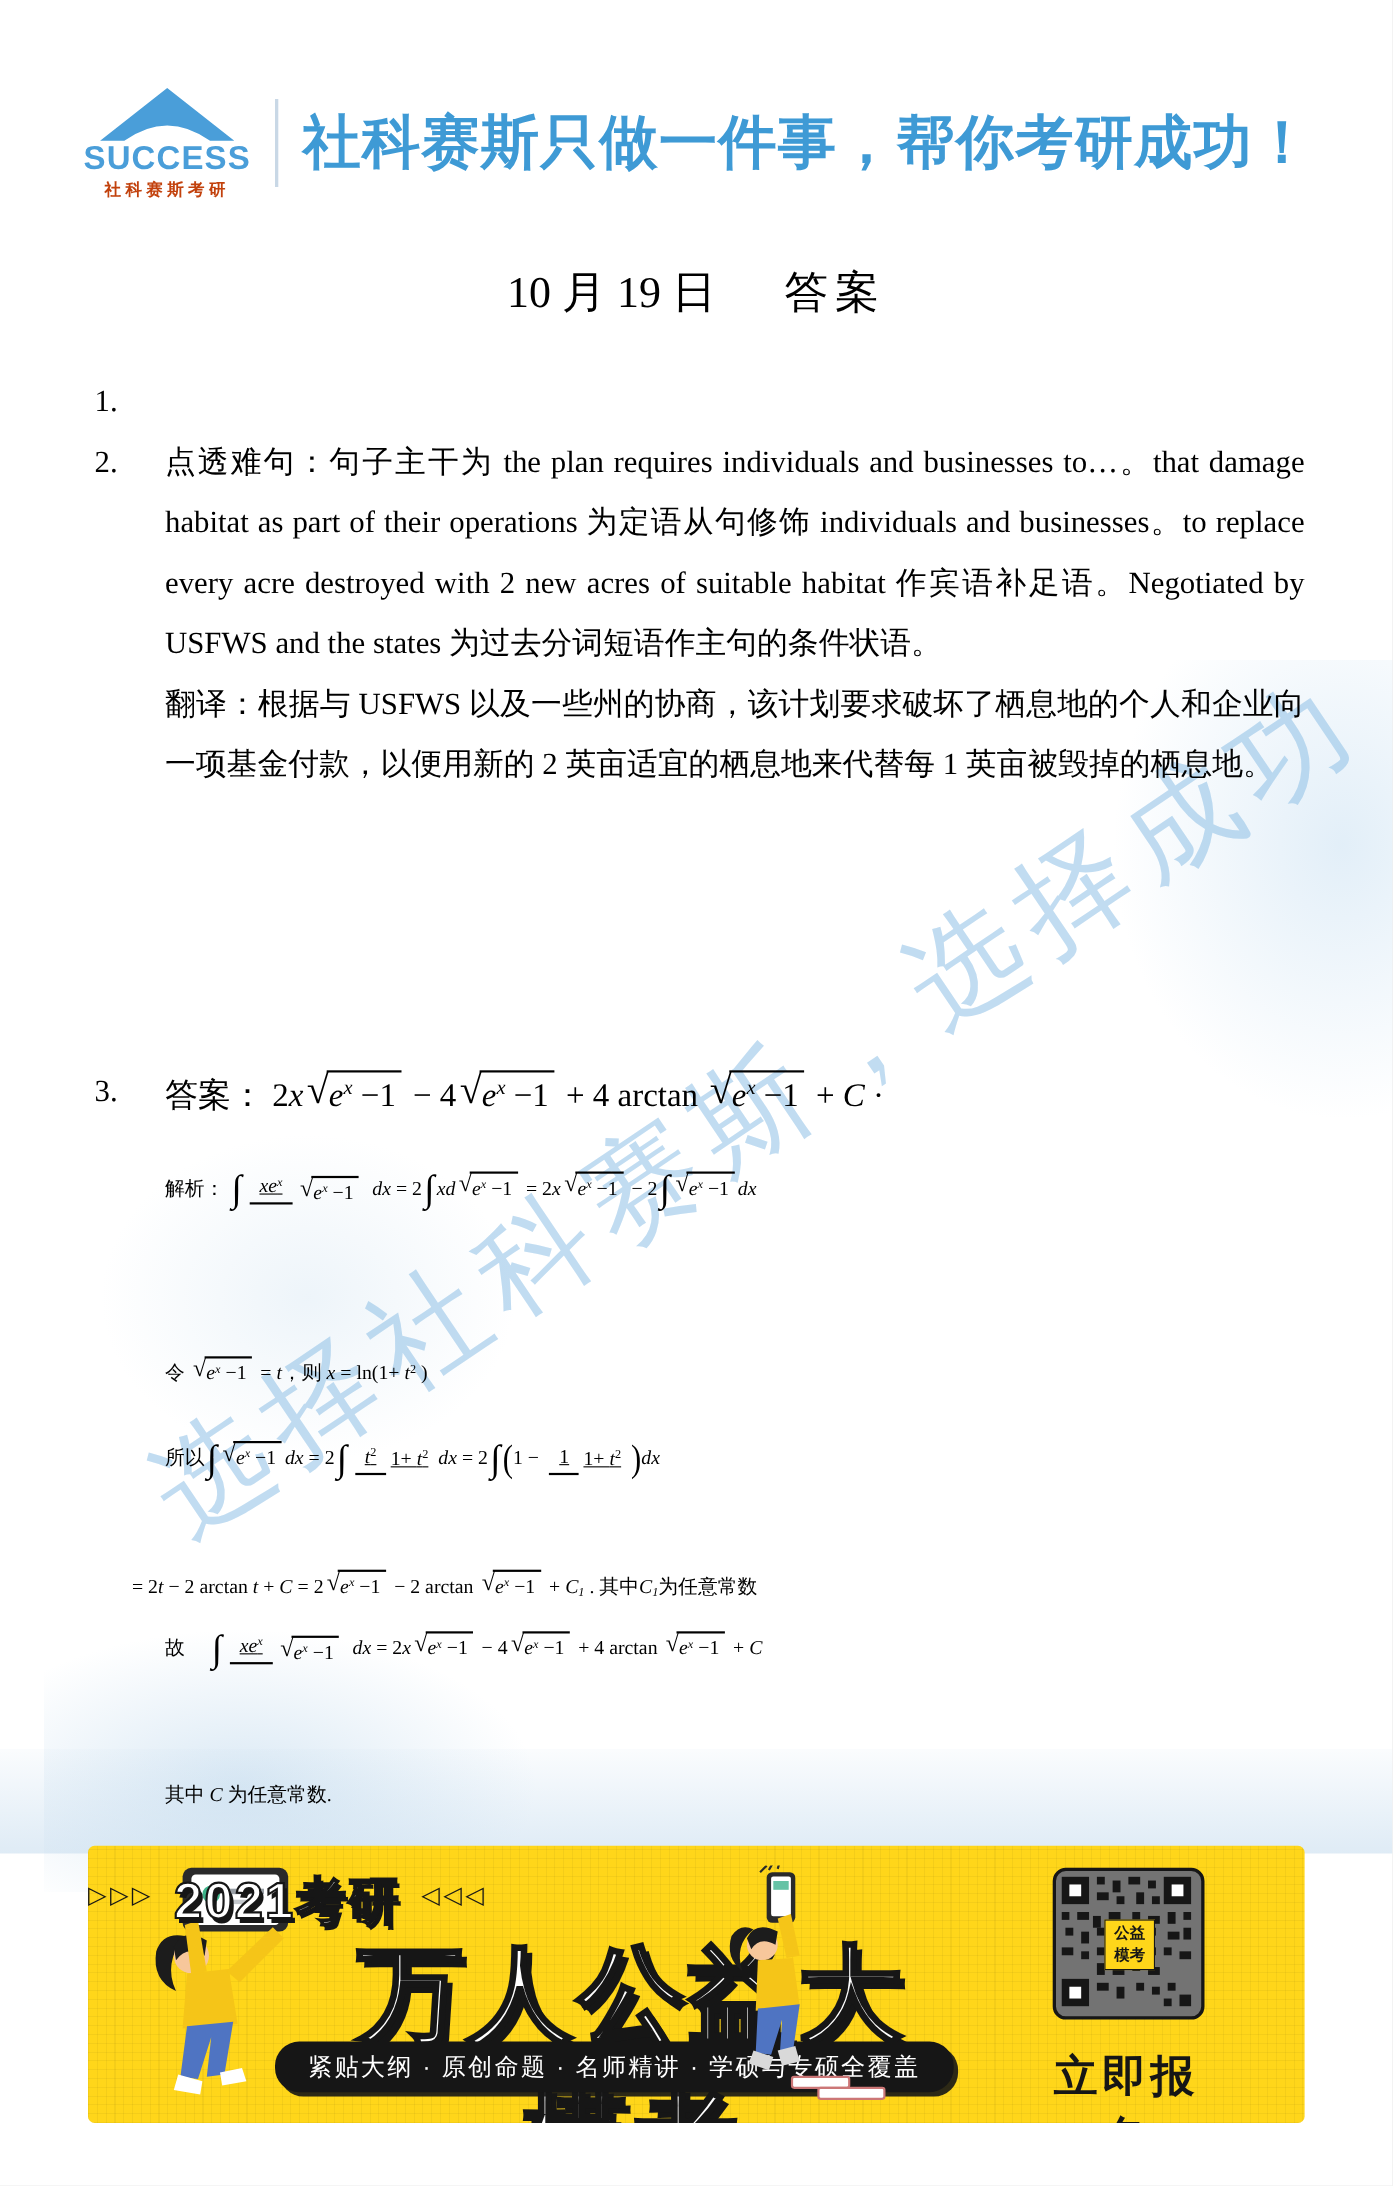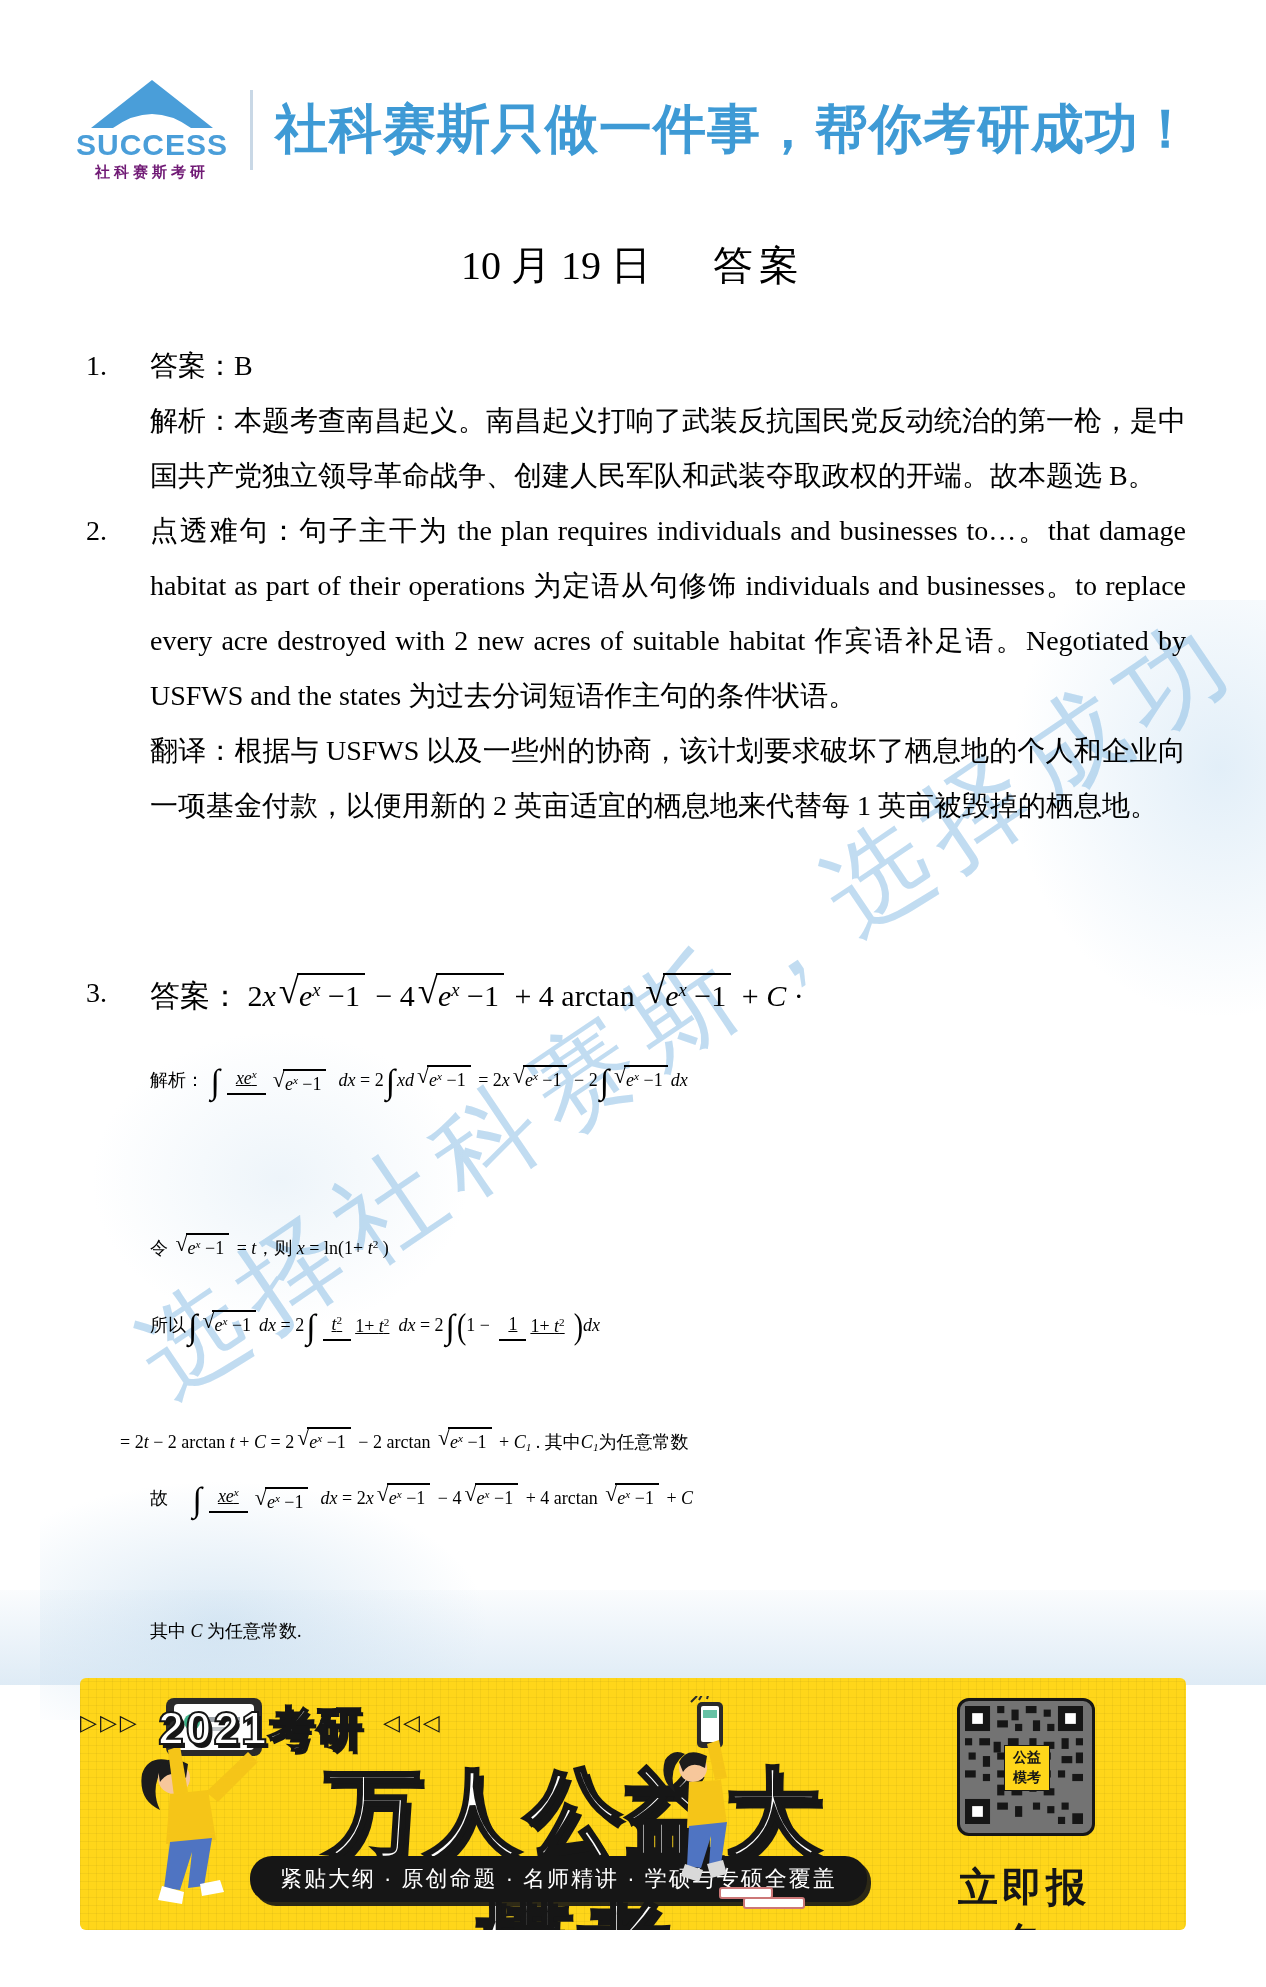--- a/index.html
+++ b/index.html
@@ -4,21 +4,21 @@
 <style>
   html,body{margin:0;padding:0;background:#e8e8e8;}
   .page{position:relative;width:1266px;height:1987px;background:#ffffff;margin:0 auto;
         overflow:hidden;font-family:"Liberation Serif","DejaVu Serif",serif;color:#000;}
   
   .header{position:absolute;left:72px;top:78px;display:flex;align-items:center;}
   .logo{display:flex;flex-direction:column;align-items:center;width:160px;}
   .logo svg{display:block;}
   .logo-brand{color:#4a9ed9;font-family:"Liberation Sans",sans-serif;font-weight:bold;
               font-size:30px;letter-spacing:1px;line-height:1;margin-top:-4px;}
-  .logo-sub{color:#701a75;font-family:"Liberation Sans",sans-serif;font-weight:bold;
+  .logo-sub{color:#c2410c;font-family:"Liberation Sans",sans-serif;font-weight:bold;
             font-size:15px;letter-spacing:4px;margin-top:3px;}
   .hdr-divider{width:3px;height:80px;background:#c9d8e6;margin:0 22px 0 18px;}
   .slogan{color:#3e9ad5;font-size:53px;font-weight:bold;letter-spacing:1px;
           font-family:"Liberation Sans","DejaVu Sans",sans-serif;}
   
   .title{position:absolute;top:238px;left:0;width:100%;text-align:center;font-size:40px;}
   .title .t-label{margin-left:52px;letter-spacing:6px;}
   
   .watermark{position:absolute;left:150px;top:1300px;z-index:1;white-space:nowrap;
              transform:rotate(-34deg);transform-origin:0 50%;
@@ -109,24 +109,20 @@
   </div>
 
   <div class="title">
     <span class="t-date">10 月 19 日</span>
     <span class="t-label">答案</span>
   </div>
 
   <div class="content">
     <div class="item">
       <div class="item-no">1.</div>
-      <div class="item-body">
-        <p>答案：B</p>
-        <p>解析：本题考查南昌起义。南昌起义打响了武装反抗国民党反动统治的第一枪，是中国共产党独立领导革命战争、创建人民军队和武装夺取政权的开端。故本题选 B。</p>
-      </div>
     </div>
     <div class="item">
       <div class="item-no">2.</div>
       <div class="item-body">
         <p>点透难句：句子主干为 the plan requires individuals and businesses to…。that damage habitat as part of their operations 为定语从句修饰 individuals and businesses。to replace every acre destroyed with 2 new acres of suitable habitat 作宾语补足语。Negotiated by USFWS and the states 为过去分词短语作主句的条件状语。</p>
         <p>翻译：根据与 USFWS 以及一些州的协商，该计划要求破坏了栖息地的个人和企业向一项基金付款，以便用新的 2 英亩适宜的栖息地来代替每 1 英亩被毁掉的栖息地。</p>
       </div>
     </div>
   </div>
 

